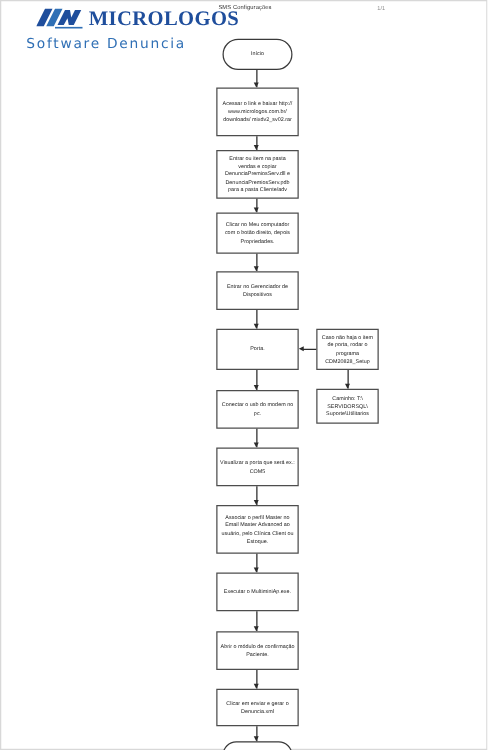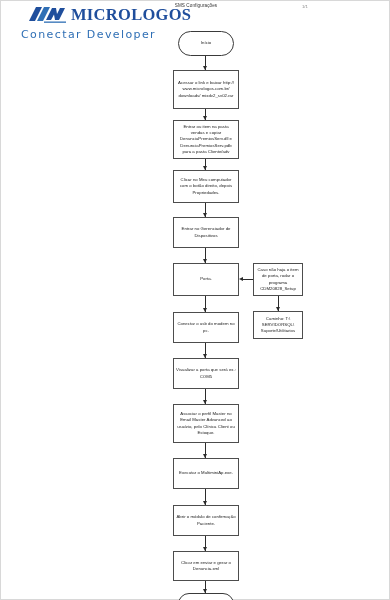--- a/index.html
+++ b/index.html
@@ -130,21 +130,21 @@
   <div id="header">
 
     <div id="logo">
       <svg id="logo-mark" viewBox="0 0 80 40">
         <polygon points="0,32 14,4 26,4 12,32" fill="#1f4e9c"></polygon>
         <polygon points="16,32 30,4 42,4 28,32" fill="#2f6fb5"></polygon>
         <polygon points="34,30 46,6 54,6 56,18 62,6 72,6 60,30 52,30 50,19 44,30" fill="#1f4e9c"></polygon>
         <rect x="30" y="33" width="44" height="2.6" fill="#2f6fb5"></rect>
       </svg>
       <div id="logo-word">MICROLOGOS</div>
-      <div id="logo-tag">Conectar Developer</div>
+      <div id="logo-tag">Software Denuncia</div>
     </div>
 
     <div id="doc-title">SMS Configurações</div>
     <div id="page-num">1/1</div>
   </div>
 
   <div id="flow">
 
     <div class="node term" style="left:177px; top:30px; width:56px; height:25px;">
       <span class="txt">Início</span>

